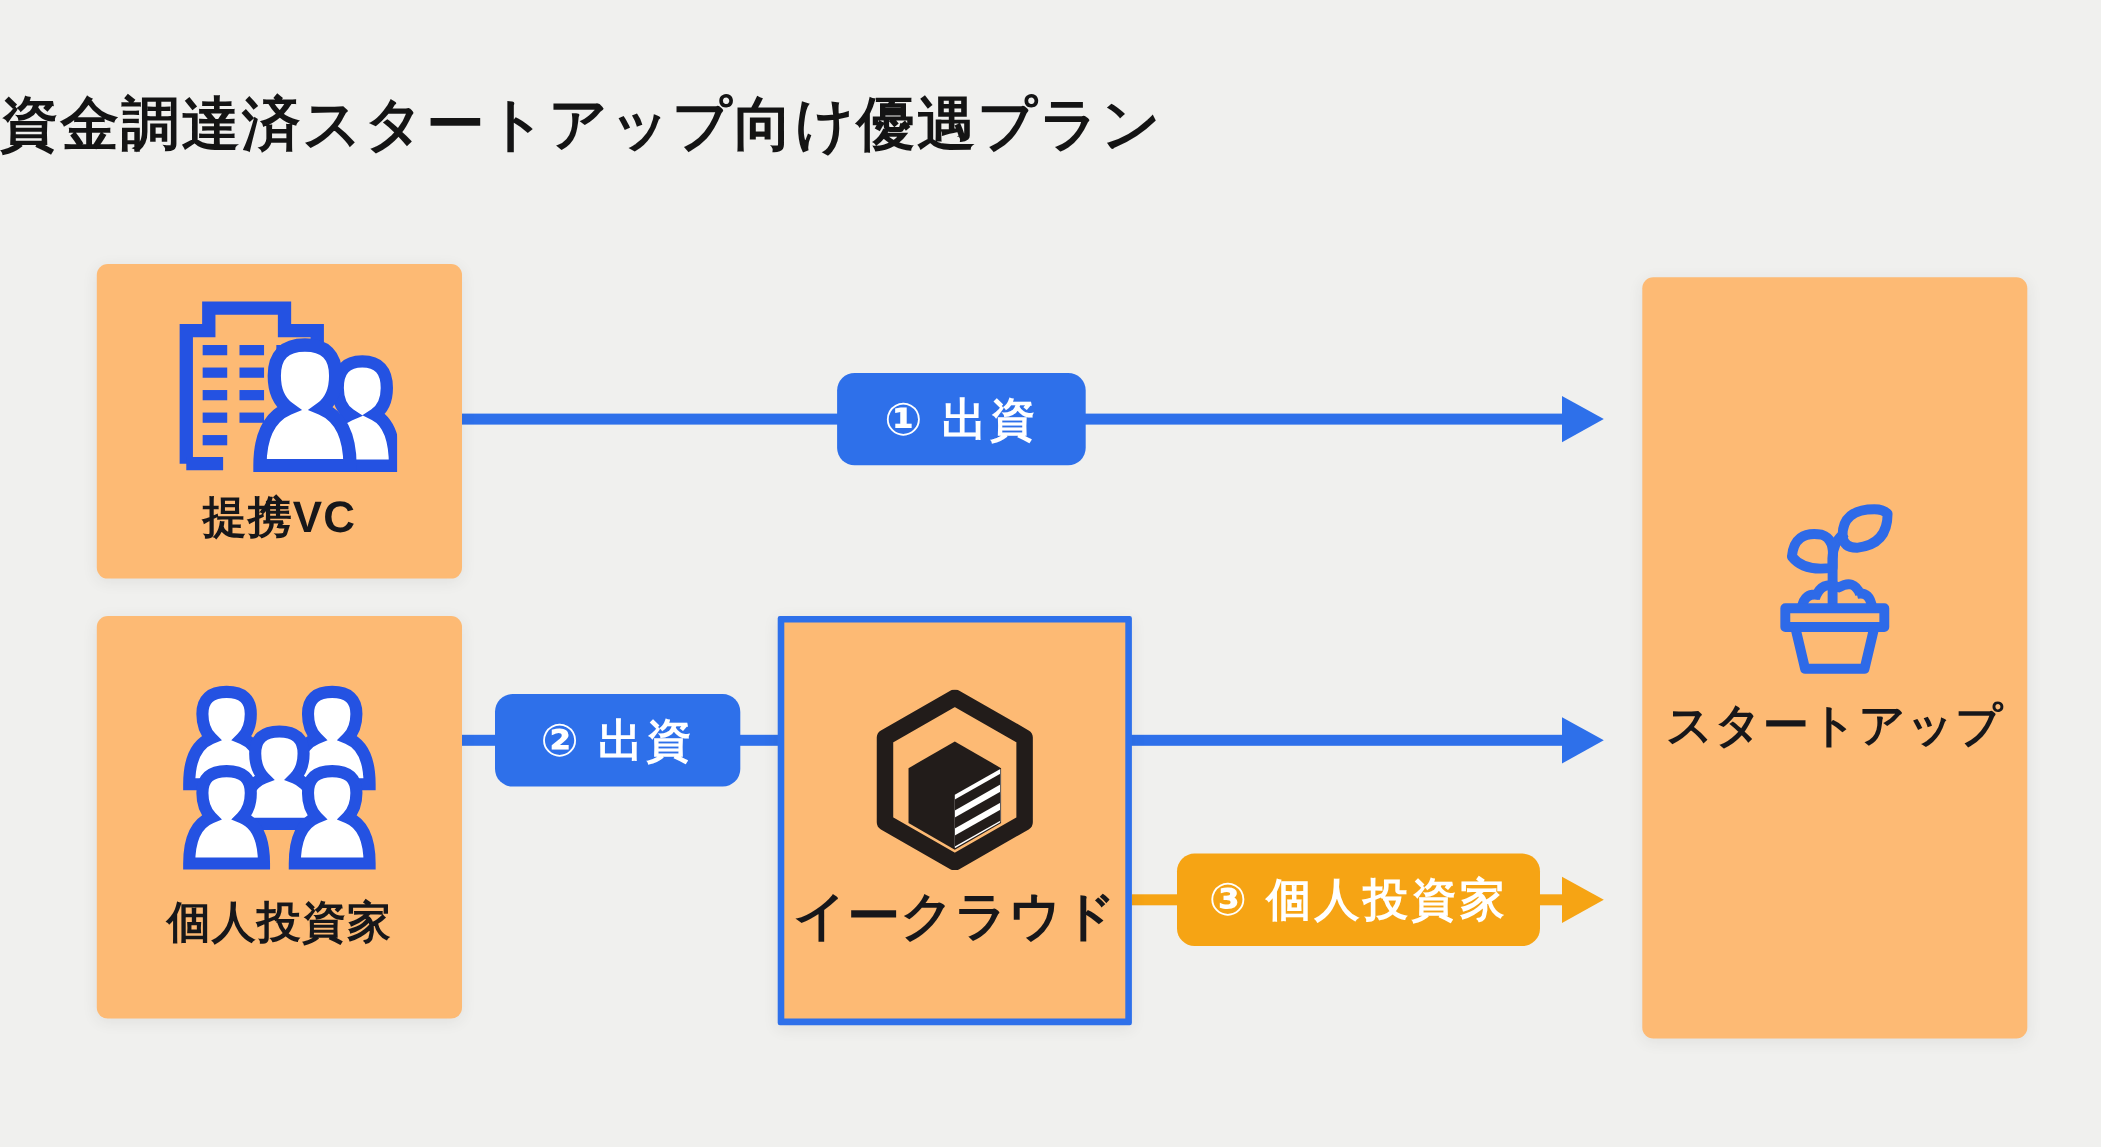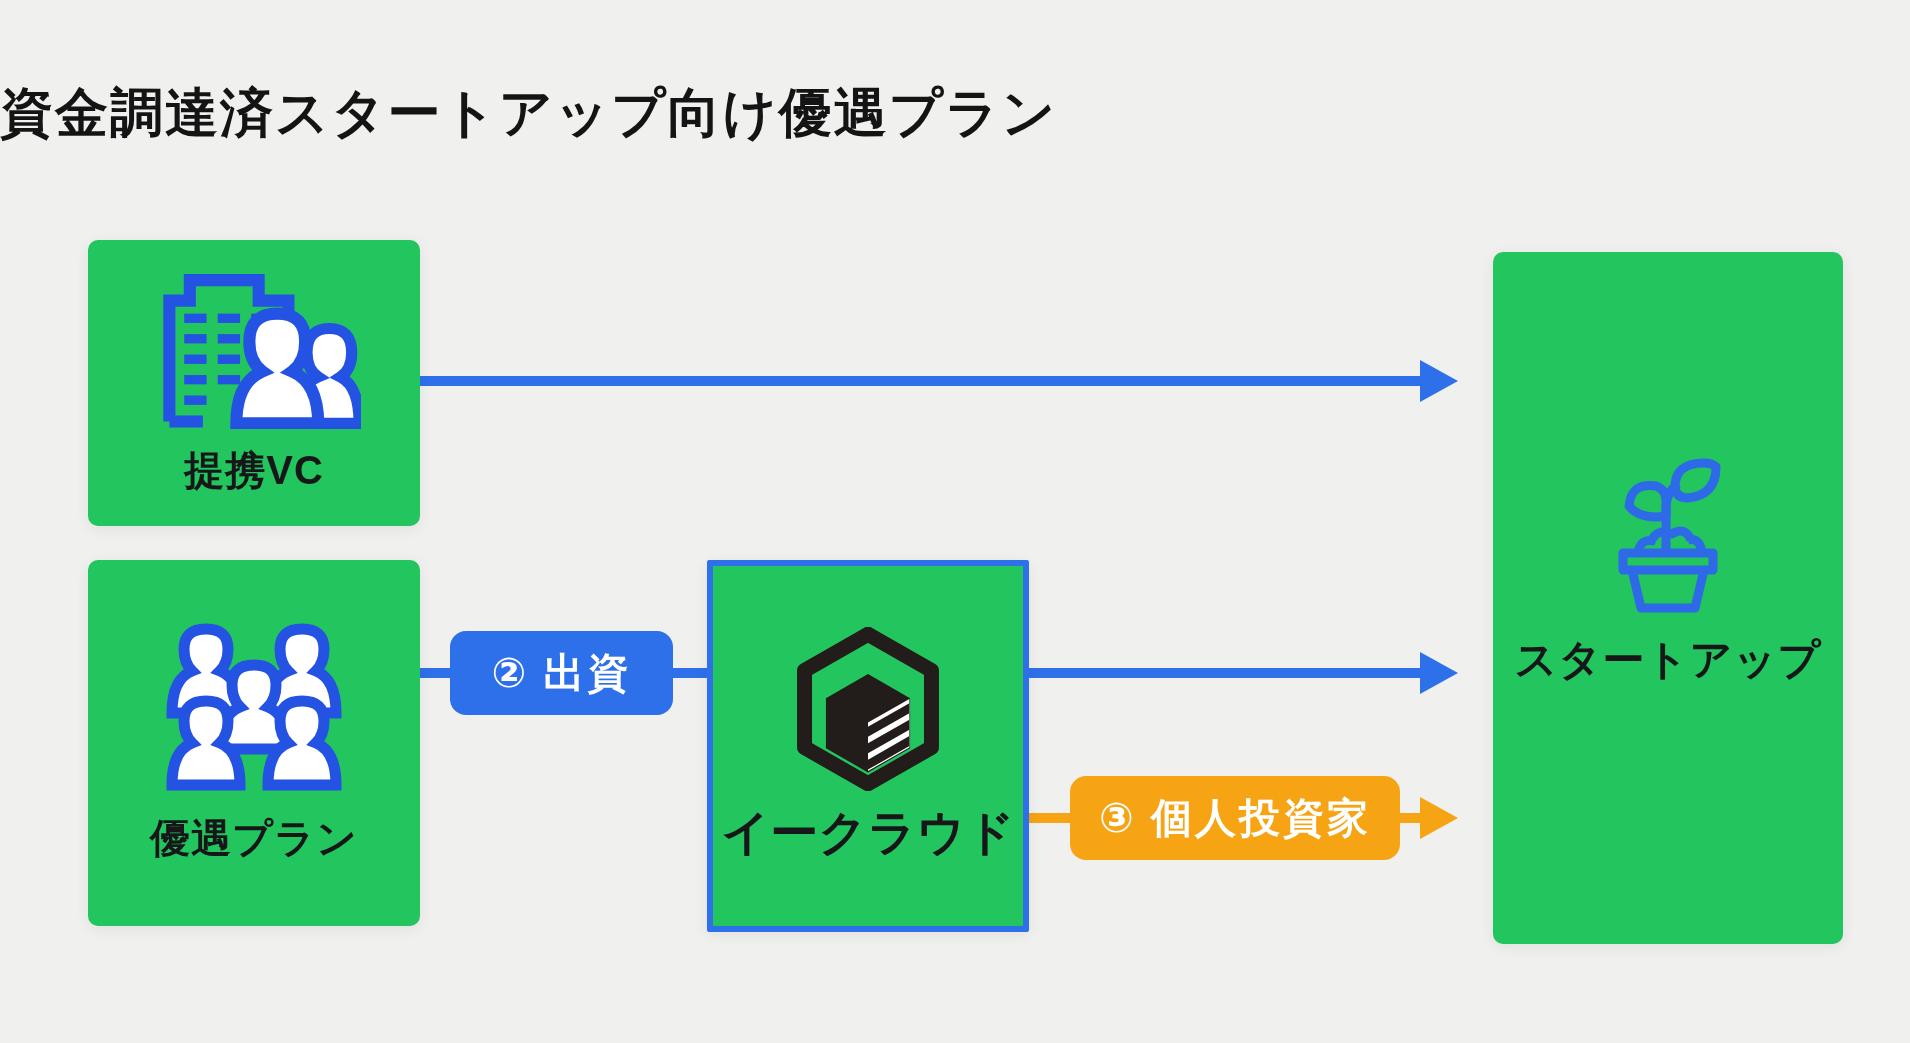--- a/index.html
+++ b/index.html
@@ -18,21 +18,21 @@
     position:absolute;
     left:0;top:78px;width:100%;
     text-align:left;
     font-size:53px;
     font-weight:900;
     letter-spacing:2px;
     color:#141414;
   }
   .card{
     position:absolute;
-    background:#22c55e;
+    background:#fdba74;
     border-radius:10px;
     box-shadow:0 3px 14px rgba(50,50,50,.08);
     display:flex;
     flex-direction:column;
     align-items:center;
     justify-content:center;
     z-index:2;
   }
   .card .label{
     font-weight:800;
@@ -131,21 +131,21 @@
       <svg width="200" height="172" viewBox="0 0 200 172" fill="none">
         <g stroke="#2452e2" stroke-width="11" fill="#ffffff">
           <path d="M18,92 Q18,58 38,50 Q30,42 30,28 Q30,8 52,8 Q74,8 74,28 Q74,42 66,50 Q86,58 86,92 Z"></path>
           <path d="M114,92 Q114,58 134,50 Q126,42 126,28 Q126,8 148,8 Q170,8 170,28 Q170,42 162,50 Q182,58 182,92 Z"></path>
           <path d="M66,128 Q66,94 86,86 Q78,78 78,64 Q78,44 100,44 Q122,44 122,64 Q122,78 114,86 Q134,94 134,128 Z"></path>
           <path d="M18,164 Q18,130 38,122 Q30,114 30,100 Q30,80 52,80 Q74,80 74,100 Q74,114 66,122 Q86,130 86,164 Z"></path>
           <path d="M114,164 Q114,130 134,122 Q126,114 126,100 Q126,80 148,80 Q170,80 170,100 Q170,114 162,122 Q182,130 182,164 Z"></path>
         </g>
       </svg>
     </span>
-    <div class="label">優遇プラン</div>
+    <div class="label">個人投資家</div>
   </div>
 
   <div class="card box-ecloud">
     <span class="icon-wrap">
       <svg width="150" height="164" viewBox="0 0 210 230">
         <defs>
           <clipPath id="rightFace">
             <polygon points="105,134 163,101 163,169 105,202"></polygon>
           </clipPath>
         </defs>
@@ -173,16 +173,17 @@
             <path d="M46,97 Q48,82 62,85 M58,88 Q64,71 80,78 Q93,70 99,84 M96,84 Q108,81 110,97"></path>
             <rect x="31" y="97" width="90" height="17"></rect>
             <path d="M40,114 L49,152 H103 L112,114"></path>
           </g>
         </svg>
       </span>
       <div class="label">スタートアップ</div>
     </div>
   </div>
 
+  <div class="badge blue badge-1">① 出資</div>
   <div class="badge blue badge-2">② 出資</div>
   <div class="badge orange badge-3">③ 個人投資家</div>
 
 </div>
 
 </body></html>

